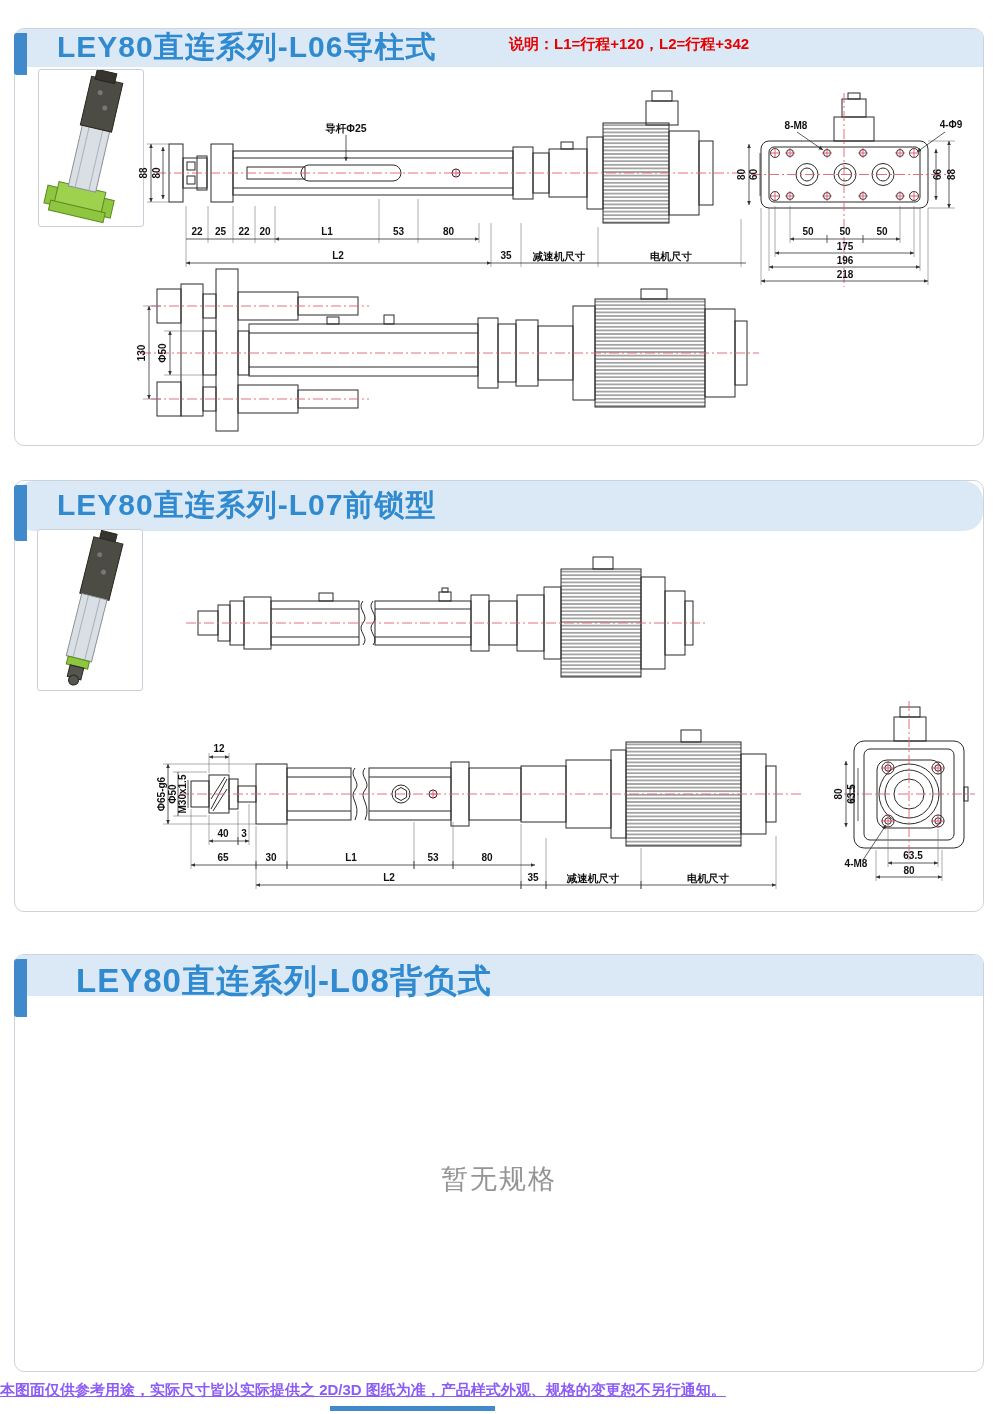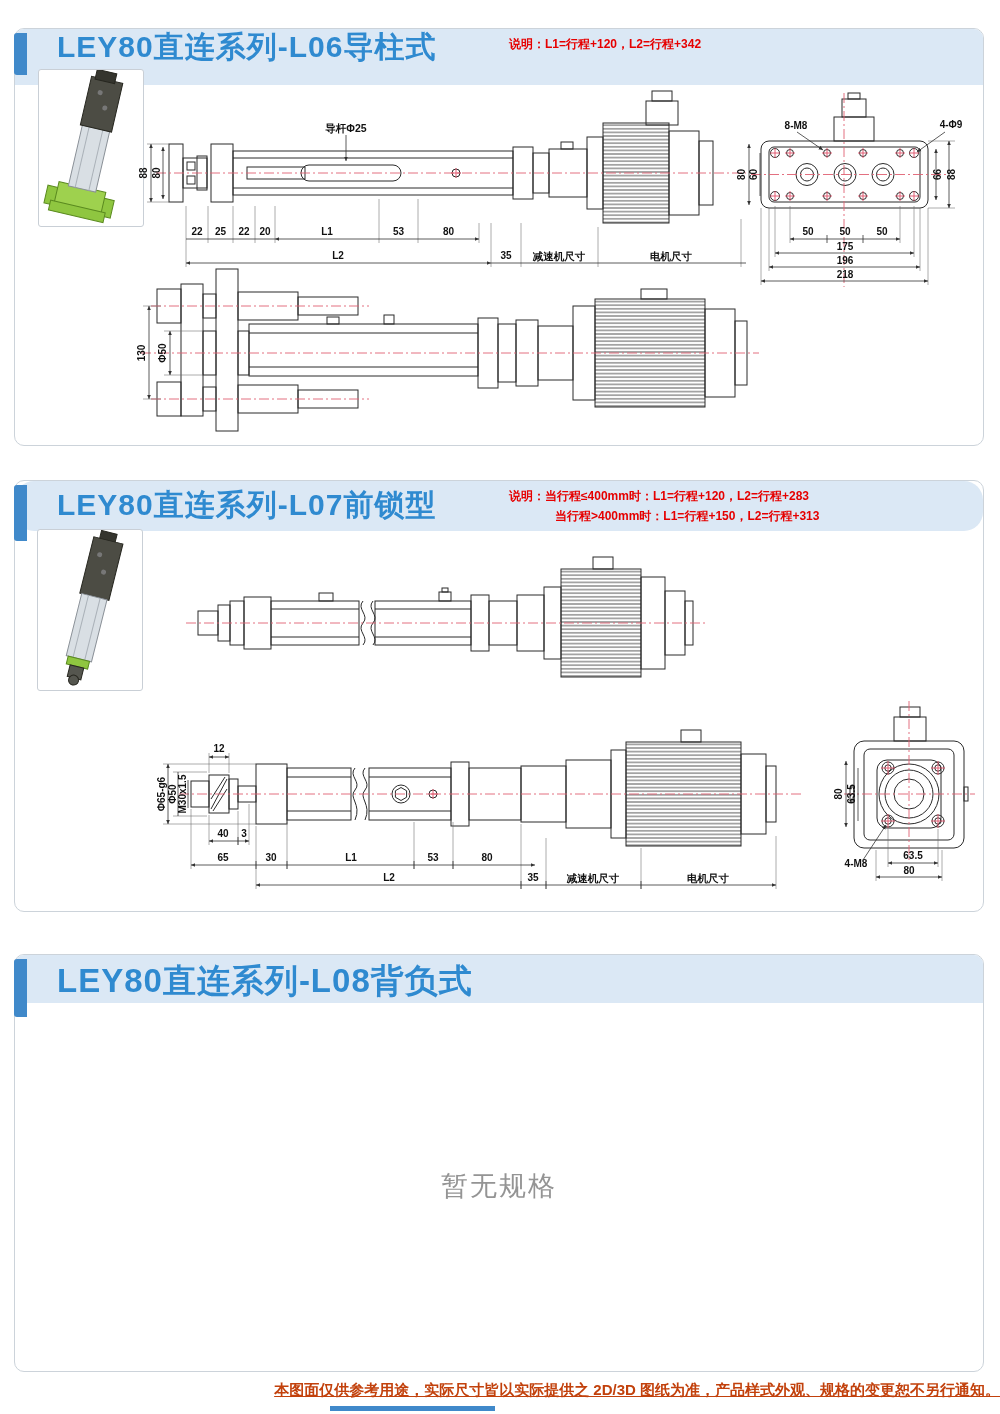--- a/index.html
+++ b/index.html
@@ -2,42 +2,42 @@
 <html><head>
 <meta charset="utf-8">
 <style>
   html,body{margin:0;padding:0;background:#fff;}
   body{width:1000px;height:1414px;position:relative;font-family:"Liberation Sans",sans-serif;}
   .card{position:absolute;left:14px;width:970px;background:#fff;border:1px solid #ccd3da;border-radius:10px;box-sizing:border-box;}
   #card1{top:28px;height:418px;}
   #card2{top:480px;height:432px;}
   #card3{top:954px;height:418px;}
   .card-head{position:relative;background:#dbe8f5;border-radius:9px 9px 0 0;}
-  #card1 .card-head{height:56px;}
+  #card1 .card-head{height:38px;}
   #card2 .card-head{height:50px;border-radius:19px;}
-  #card3 .card-head{height:48px;}
+  #card3 .card-head{height:41px;padding-left:19px;}
   .accent-bar{position:absolute;left:-1px;top:4px;width:13px;background:#4089ca;border-radius:3px 0 0 3px;}
   #card1 .accent-bar{height:42px;}
   #card2 .accent-bar{height:56px;}
   #card3 .accent-bar{height:58px;}
   .card-title{margin-left:42px;color:#2f8ad0;font-weight:bold;letter-spacing:1px;}
   #card1 .card-title{font-size:30px;line-height:36px;}
   #card2 .card-title{font-size:30px;line-height:48px;}
   #card3 .card-title{font-size:33px;line-height:52px;}
-  .notes{position:absolute;left:494px;top:5px;color:#e60000;font-weight:bold;font-size:12px;line-height:20px;white-space:nowrap;}
+  .notes{position:absolute;left:494px;top:5px;color:#e60000;font-weight:bold;font-size:15px;line-height:20px;white-space:nowrap;}
   #card2 .notes .note2{padding-left:46px;}
   .thumb{position:absolute;background:#fff;border:1px solid #c9cfd6;border-radius:3px;overflow:hidden;}
   #thumb1{left:23px;top:40px;width:104px;height:156px;}
   #thumb2{left:22px;top:48px;width:104px;height:160px;}
   .draw{position:absolute;left:0;}
   #svg1{top:38px;}
   #svg2{top:50px;}
   .empty-box{height:366px;display:flex;align-items:center;justify-content:center;text-align:right;}
   .empty-text{color:#949494;font-size:27px;letter-spacing:2px;}
-  .footer{position:absolute;top:1381px;left:0;width:100%;text-align:right;color:#c2410c;font-size:15px;font-weight:bold;}
+  .footer{position:absolute;top:1381px;left:0;width:100%;text-align:left;color:#8b5cf6;font-size:15px;font-weight:bold;}
   .footer span{text-decoration:underline;}
   .page-bottom-bar{position:absolute;left:330px;top:1406px;width:165px;height:5px;background:#4089ca;}
   
   .ln{stroke:#2b2b2b;stroke-width:1;fill:none;}
   .cl{stroke:#e06072;stroke-width:0.9;fill:none;stroke-dasharray:10 3 2 3;}
   .rc{stroke:#e0506a;stroke-width:0.9;}
   .dl{stroke:#333;stroke-width:0.8;fill:none;}
   .xl{stroke:#666;stroke-width:0.55;fill:none;}
   .t{font:bold 10px "Liberation Sans",sans-serif;fill:#111;text-anchor:middle;}
   .tc{font:bold 10.5px "Liberation Sans",sans-serif;fill:#111;text-anchor:middle;}
@@ -282,24 +282,20 @@
     <text class="t" x="844" y="276.5">218</text>
     <text class="t" transform="rotate(-90 144 352)" x="144" y="352">130</text>
     <text class="t" transform="rotate(-90 165 352)" x="165" y="352">Φ50</text>
   </svg>
 </div>
 
 <div class="card" id="card2">
   <div class="card-head">
     <div class="accent-bar"></div>
     <div class="card-title">LEY80直连系列-L07前锁型</div>
-    <div class="notes">
-      <div class="note1">说明：当行程≤400mm时：L1=行程+120，L2=行程+283</div>
-      <div class="note2">当行程&gt;400mm时：L1=行程+150，L2=行程+313</div>
-    </div>
   </div>
 
   <div class="thumb" id="thumb2">
     <svg width="104" height="160" viewBox="0 0 104 160">
       <g transform="rotate(14 52 80)">
         <rect x="44" y="0" width="16" height="10" fill="#35352e" stroke="#26261f"></rect>
         <rect x="38" y="8" width="30" height="58" fill="#4c4c44" stroke="#26261f"></rect>
         <circle cx="48" cy="24" r="2.5" fill="#777"></circle>
         <circle cx="56" cy="40" r="2.5" fill="#777"></circle>
         <rect x="40" y="66" width="26" height="64" fill="#d9dfe4" stroke="#8a9097"></rect>

